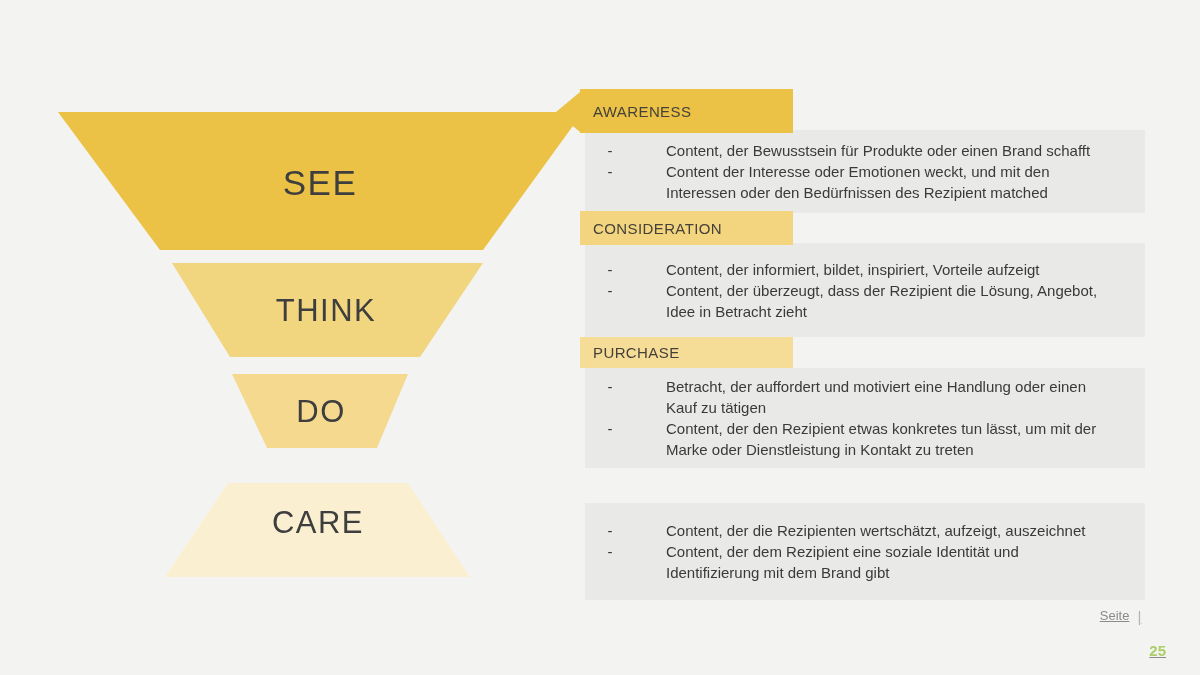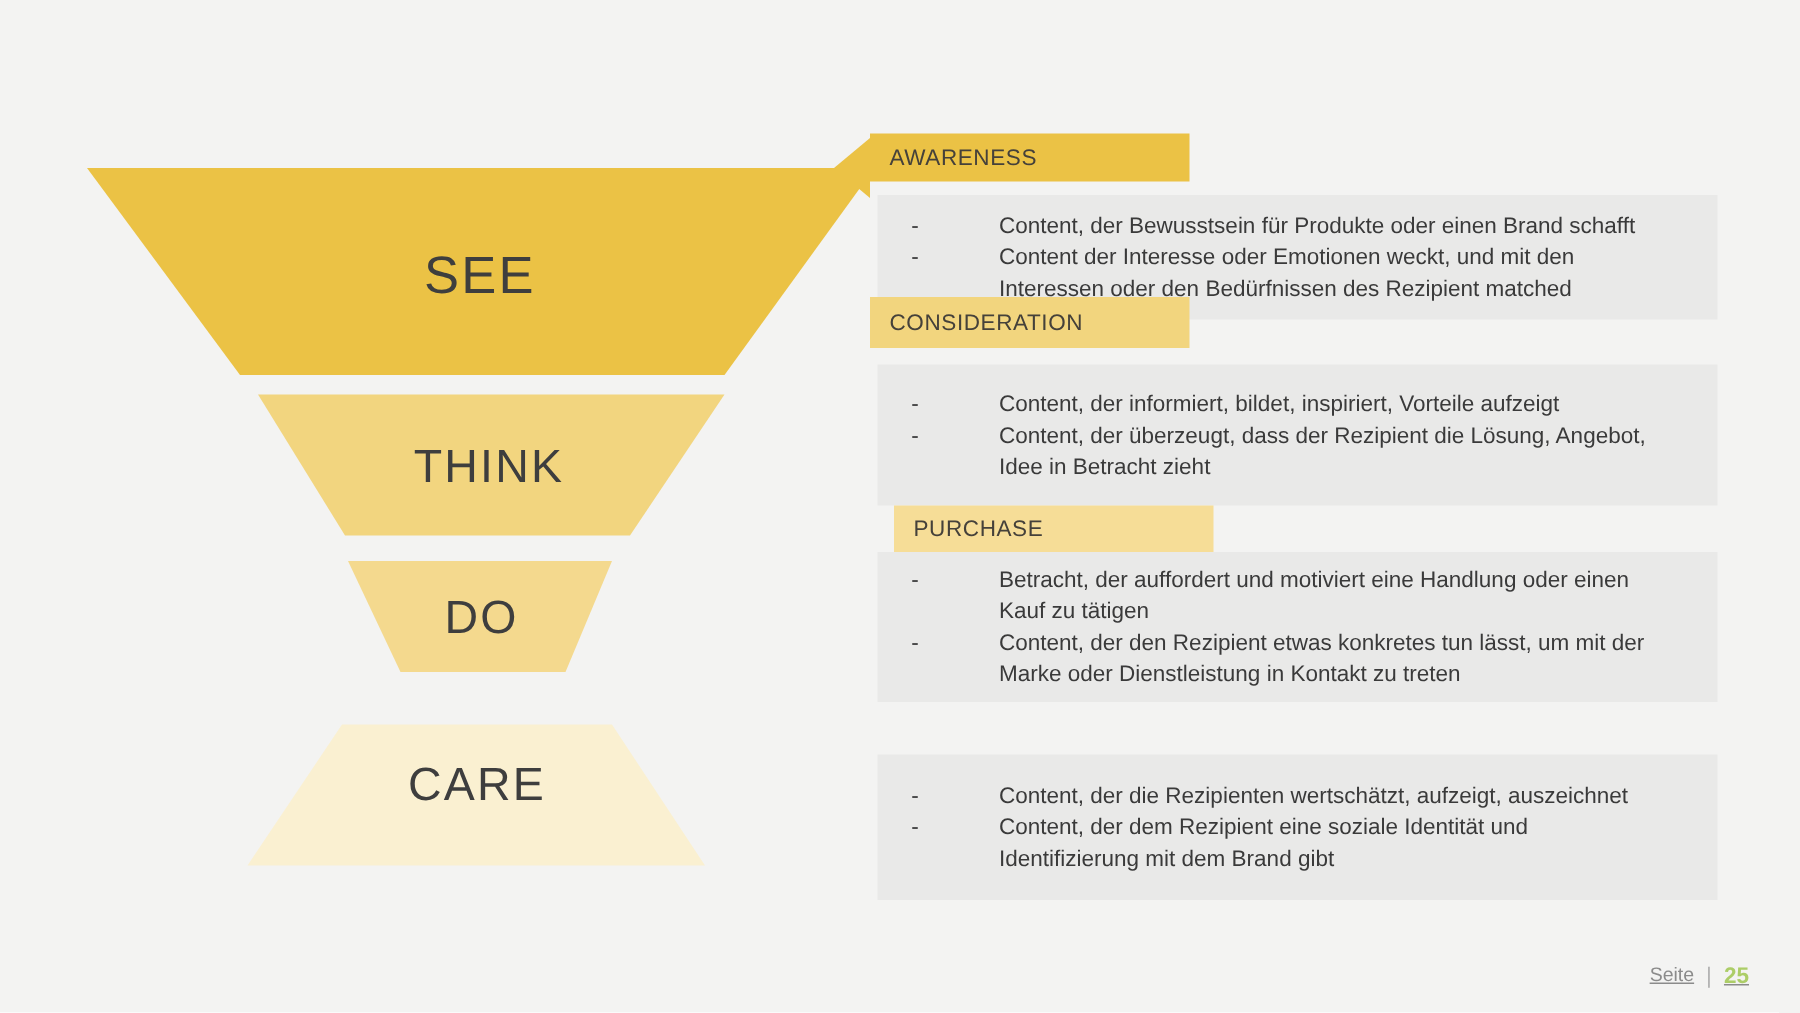--- a/index.html
+++ b/index.html
@@ -23,23 +23,23 @@
   
   .tab{
     position:absolute;left:580px;width:213px;
     display:flex;align-items:center;
     box-sizing:border-box;padding-left:13px;
     z-index:2;
   }
   .tab-label{
     font-size:15px;color:#45413a;letter-spacing:.4px;
   }
-  .s1-tab{top:89px;height:32px;}
-  .s2-tab{top:198px;height:34px;}
-  .s3-tab{top:337px;height:31px;margin-left:16px;}
+  .s1-tab{top:89px;height:44px;}
+  .s2-tab{top:211px;height:34px;}
+  .s3-tab{top:337px;height:31px;}
   .s4-tab{top:463px;height:37px;}
   .gray-box{
     position:absolute;left:585px;width:560px;
     background:#e9e9e8;
     display:flex;flex-direction:column;justify-content:center;
     box-sizing:border-box;
     z-index:1;
   }
   .s1-box{top:130px;height:83px;}
   .s2-box{top:243px;height:94px;}
@@ -52,21 +52,21 @@
   }
   .dash{text-align:center;}
   .btxt{white-space:pre-line;padding-right:6px;margin-left:31px;}
   
   .footer{
     position:absolute;right:34px;bottom:16px;
     display:flex;align-items:flex-start;
     font-size:13px;color:#8b8b8b;text-decoration:underline;
   }
   .footer-divider{color:#b3b3b3;margin:0 8px;font-size:15px;font-weight:300;}
-  .footer-num{font-size:15px;font-weight:bold;}
+  .footer-num{font-size:15px;font-weight:bold;margin-top:34px;}
 </style>
 </head>
 <body>
 
 <div class="slide">
 
   <svg class="funnel" width="1200" height="675" viewBox="0 0 1200 675">
     <polygon points="58,112 583,112 483,250 160,250" fill="#ebc245"></polygon>
     <polygon points="580,92 580,132 556,112" fill="#ebc245"></polygon>
     <polygon points="172,263 483,263 420,357 230,357" fill="#f2d57f"></polygon>

